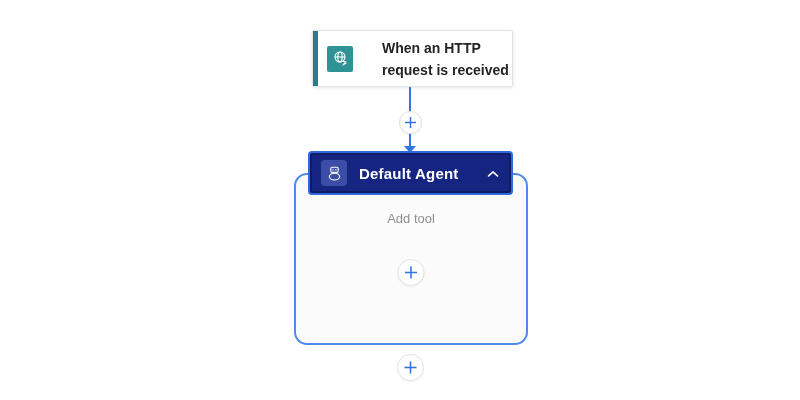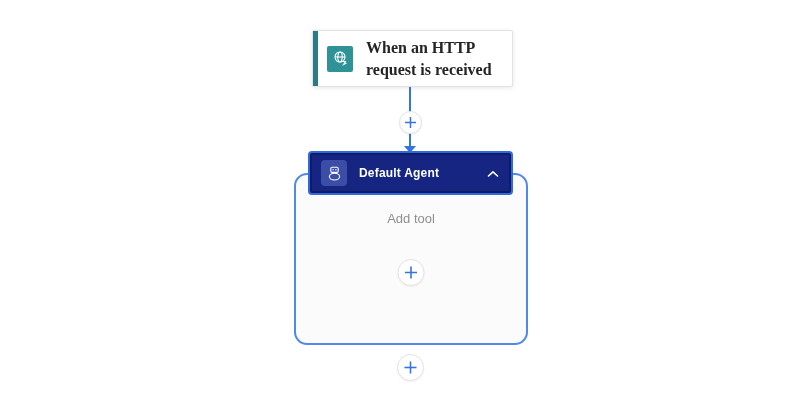--- a/index.html
+++ b/index.html
@@ -32,22 +32,22 @@
   .trigger-accent{
     position:absolute;left:0;top:0;bottom:0;width:5px;
     background:var(--trigger-accent);
   }
   .trigger-icon{
     width:26px;height:26px;margin-left:14px;flex:0 0 26px;
     background:var(--trigger-icon-bg);border-radius:2px;
     display:flex;align-items:center;justify-content:center;
   }
   .trigger-title{
-    margin-left:13px;width:140px;
-    font-size:16px;font-weight:600;line-height:22px;color:var(--text-dark);font-family:Liberation Serif, serif;
+    margin-left:29px;width:140px;
+    font-size:14px;font-weight:600;line-height:22px;color:var(--text-dark);
   }
 
   
   .connector-line{
     position:absolute;left:409px;top:87px;width:2px;height:60px;
     background:var(--connector-blue);
   }
   .arrow-head{
     position:absolute;left:404px;top:146px;width:0;height:0;
     border-left:6px solid transparent;border-right:6px solid transparent;
@@ -83,21 +83,21 @@
     border-radius:2px;
     display:flex;align-items:center;cursor:pointer;
   }
   .agent-icon{
     width:26px;height:26px;margin-left:9px;flex:0 0 26px;
     background:var(--agent-icon-bg);border-radius:4px;
     display:flex;align-items:center;justify-content:center;
   }
   .agent-title{
     margin-left:12px;flex:1;
-    font-size:12px;font-weight:700;color:#ffffff;letter-spacing:.2px;
+    font-size:15px;font-weight:700;color:#ffffff;letter-spacing:.2px;
   }
   .chevron-btn{
     margin-right:10px;display:flex;align-items:center;justify-content:center;
     cursor:pointer;
   }
 </style>
 </head>
 <body>
 
 <div class="stage">

